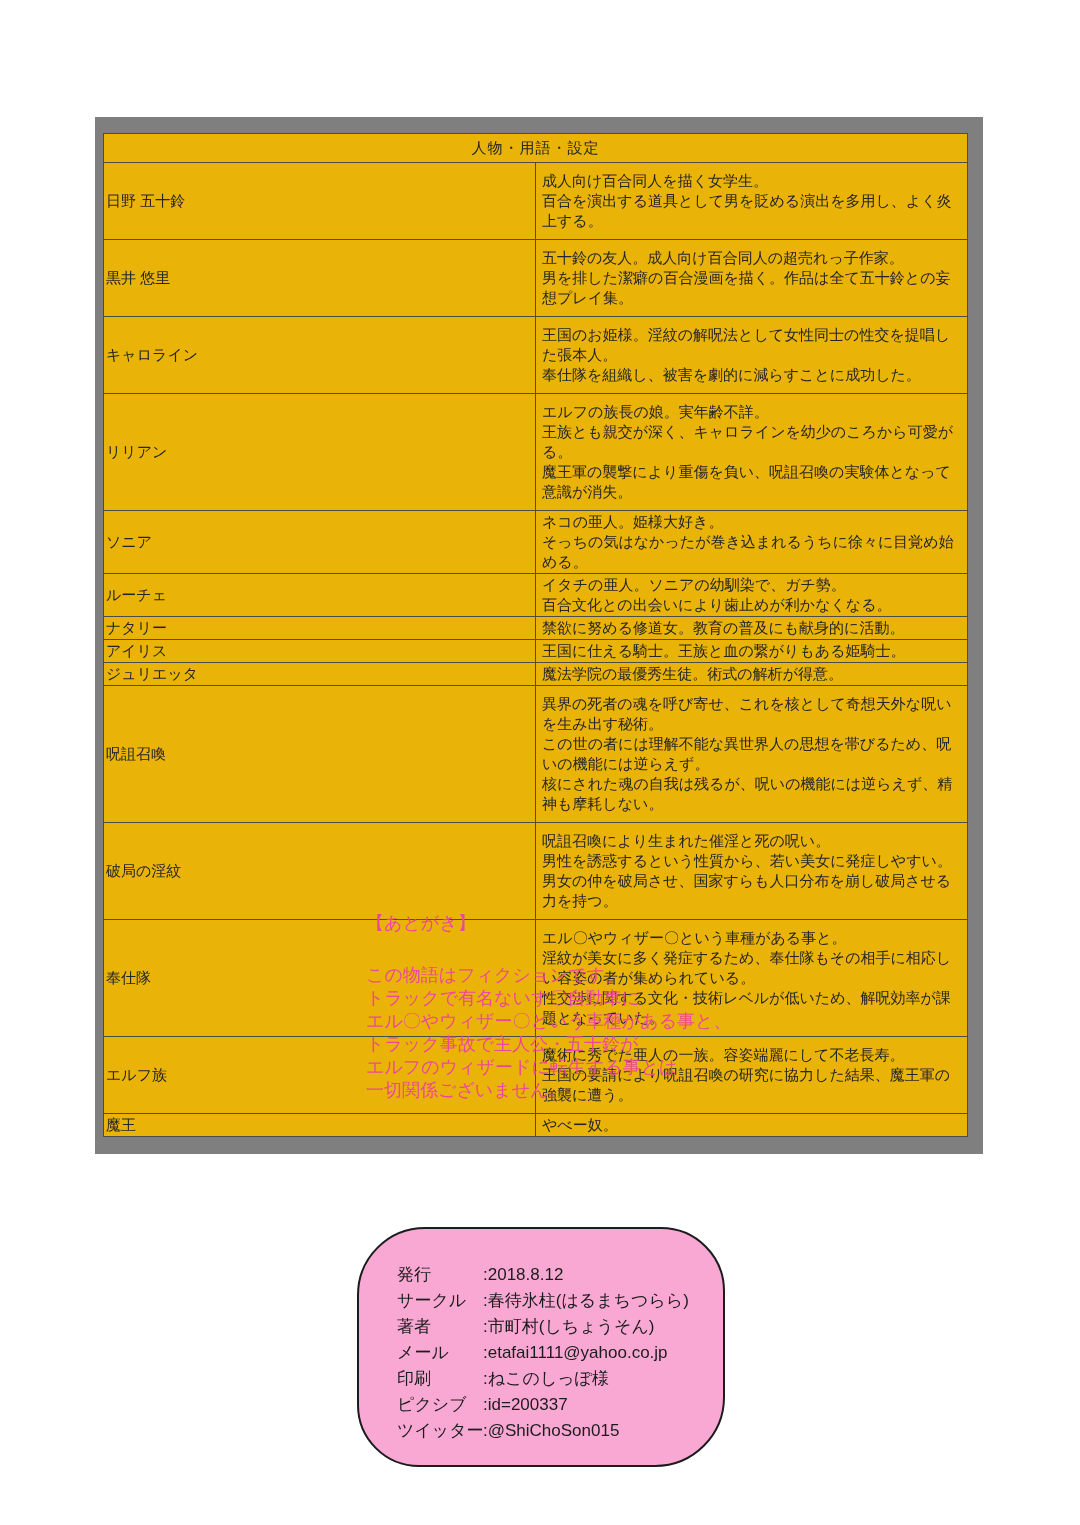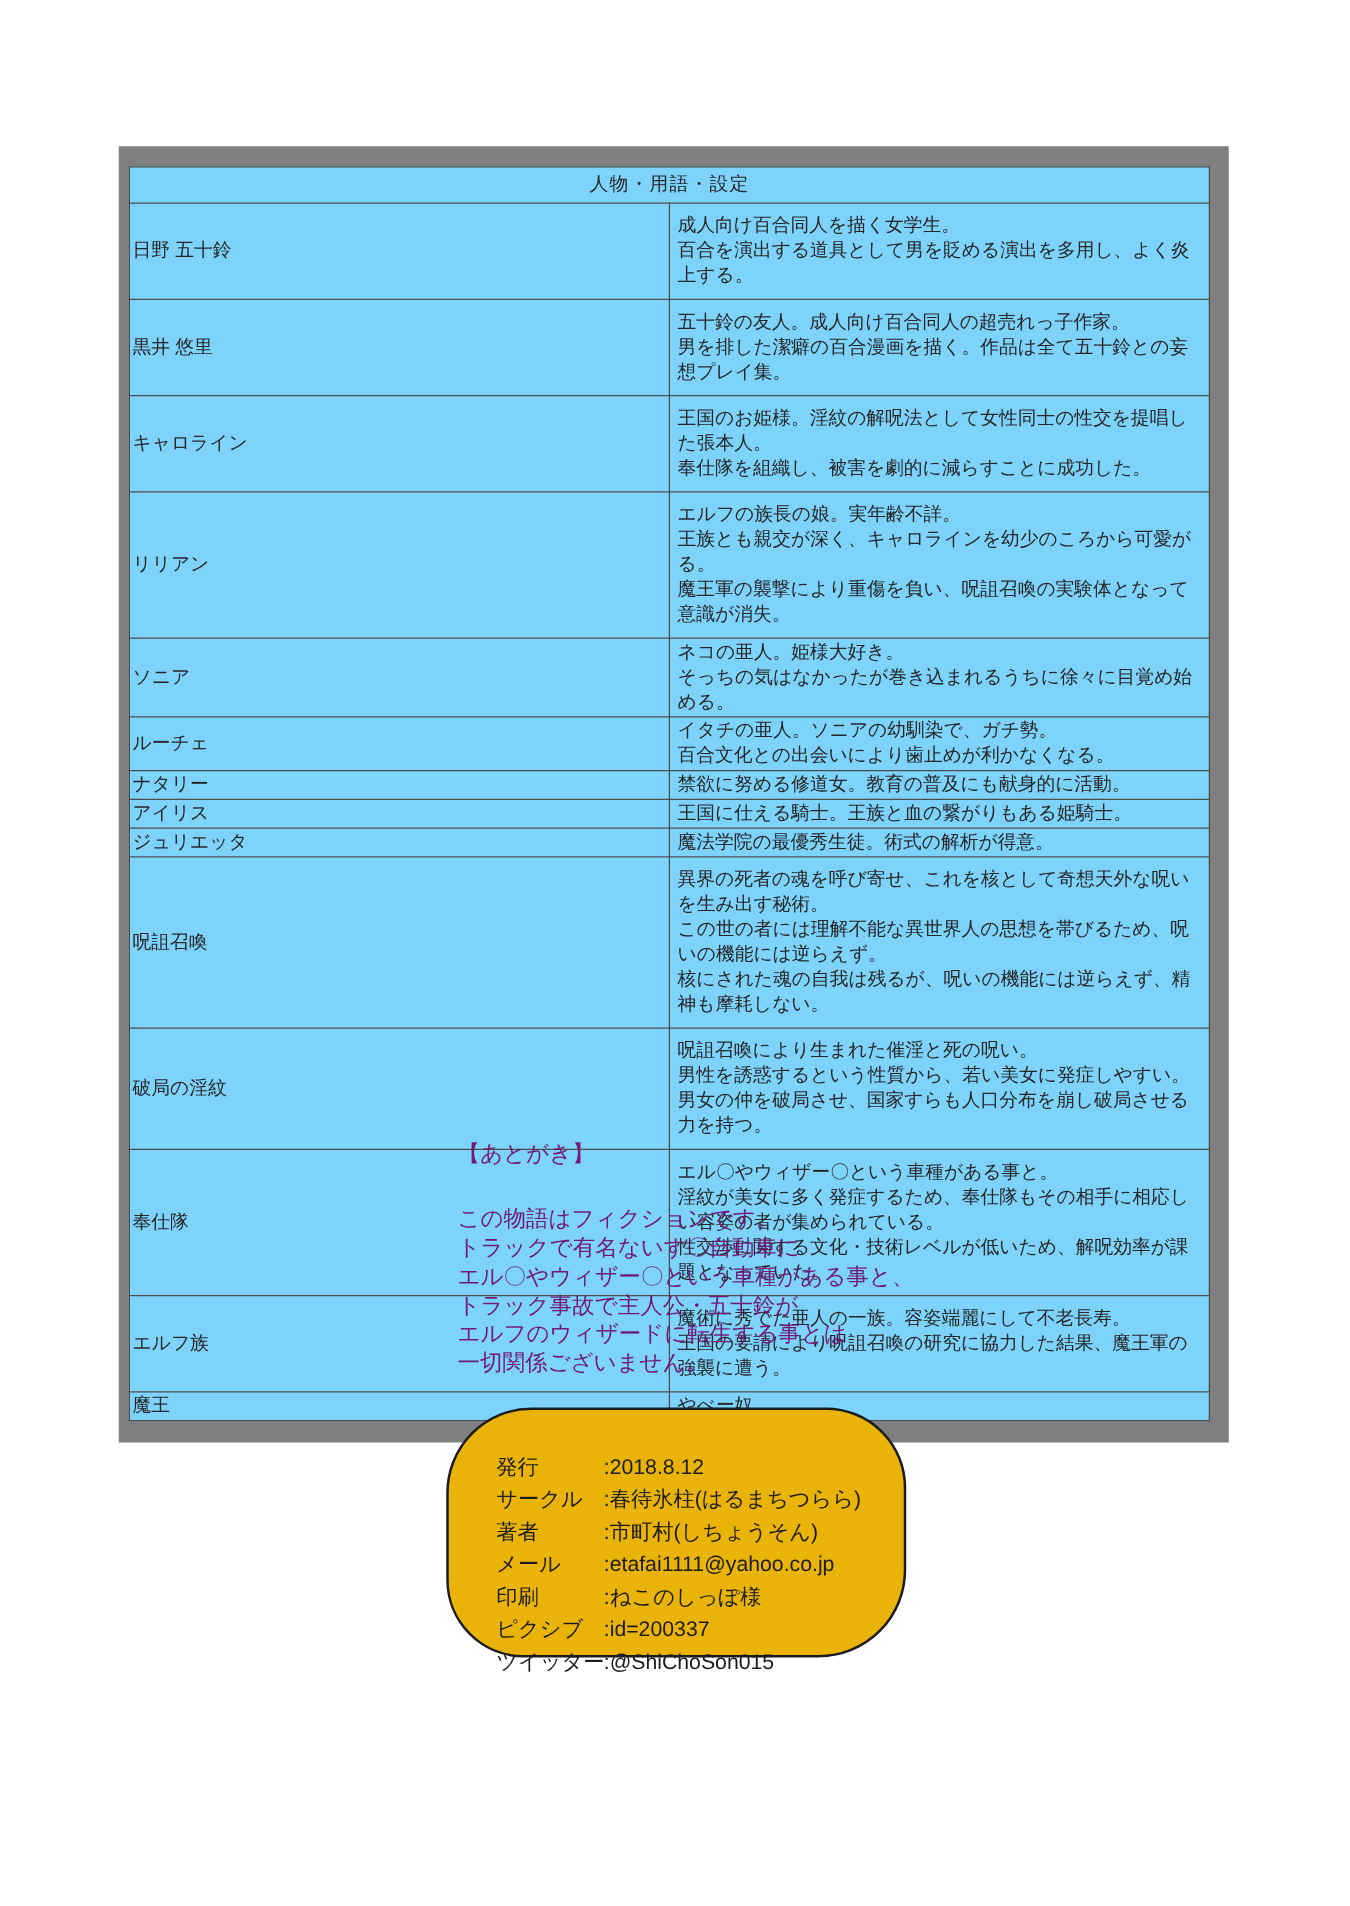--- a/index.html
+++ b/index.html
@@ -15,52 +15,52 @@
   
   .table-frame {
     position:absolute; left:95px; top:117px; width:888px;
     background:#7f7f7f;
     padding:16px 15px 17px 8px;
     box-sizing:border-box;
   }
   table.glossary {
     width:100%;
     border-collapse:collapse;
-    background:#7dd3fc;
+    background:#eab308;
     table-layout:fixed;
   }
   .glossary td {
     border:1px solid #4c4c4c;
     font-size:15px;
     line-height:20px;
     color:#262626;
     vertical-align:middle;
   }
   td.table-title { text-align:center; padding:4px 2px; letter-spacing:1px; }
   td.term  { width:140px; text-align:left; padding:1px 2px; }
   td.desc  { padding:1px 6px; }
   tr.tall td.desc { padding:8px 6px; }
   .desc .line { display:block; }
 
   
   .afterword {
     position:absolute; left:366px; top:912px;
-    font-size:18px; line-height:23px; color:#701a75;
+    font-size:18px; line-height:23px; color:#ec4899;
   }
   .aw-title { margin-bottom:29px; }
 
   
   .colophon {
-    position:absolute; left:357px; top:1126px;
-    width:368px; height:200px;
+    position:absolute; left:357px; top:1227px;
+    width:368px; height:240px;
     border:2px solid #1c1c1c;
     border-radius:68px 64px 70px 62px;
     box-sizing:border-box;
     padding:33px 0 0 38px;
-    background:#eab308;
+    background:#f9a8d4;
   }
   .co-row   { display:flex; font-size:17px; line-height:26px; color:#1c1c1c; }
   .co-label { flex:0 0 86px; width:86px; white-space:nowrap; }
   .co-value { white-space:nowrap; }
 
   
   .page-number {
     position:absolute; top:1422px; left:0; width:1080px;
     text-align:center; font-size:15px; color:#1c1c1c;
   }

